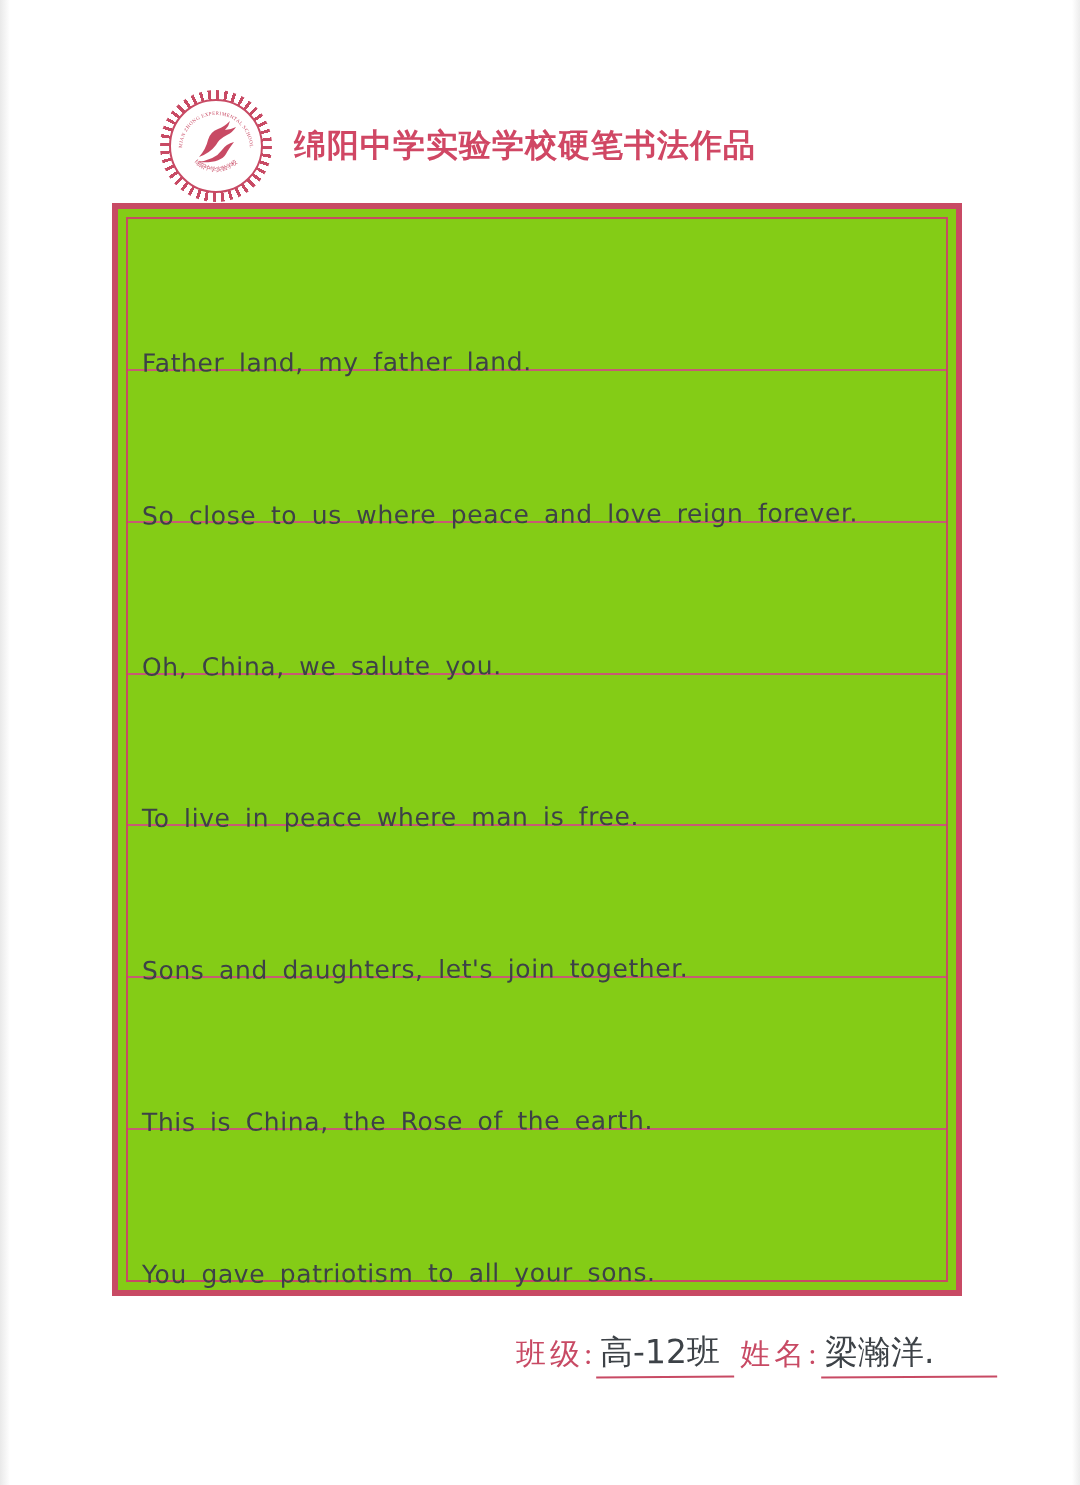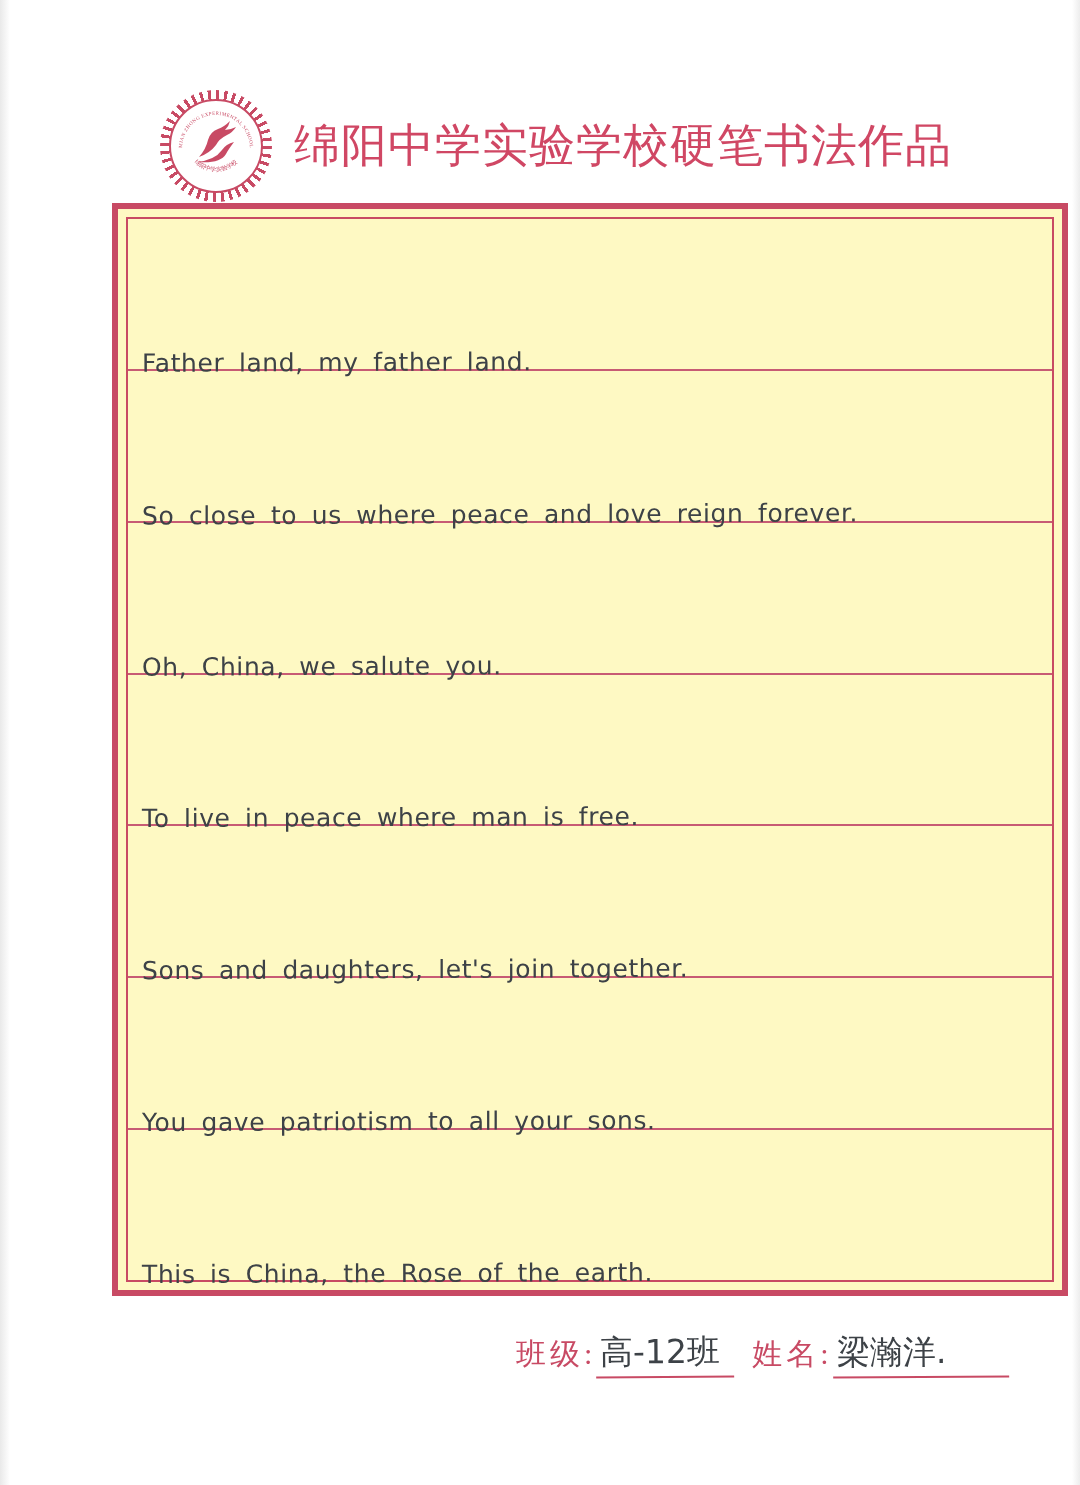--- a/index.html
+++ b/index.html
@@ -45,34 +45,34 @@
   .seal-inner{
     position:absolute;inset:9px;border-radius:50%;
     background:#fff;border:2px solid var(--accent);
     box-sizing:border-box;
   }
   .seal-inner svg{position:absolute;inset:0;width:100%;height:100%;}
   .seal-top-text{fill:var(--accent);font-size:5px;font-family:"Liberation Serif",serif;letter-spacing:.4px;}
   .seal-bottom-text{fill:var(--accent);font-size:6px;font-family:"Liberation Serif",serif;}
   .page-title{
     font-family:"Liberation Serif","DejaVu Serif",serif;
-    font-weight:normal;
-    font-size:46px;
+    font-weight:bold;
+    font-size:32px;
     letter-spacing:1px;
     color:var(--title-red);
     white-space:nowrap;
   }
 
   
   .sheet{
     position:absolute;left:112px;top:203px;
-    width:956px;height:1093px;
+    width:850px;height:1093px;
     border:6px solid var(--accent);
     box-sizing:border-box;
-    background:#fef9c3;
+    background:#84cc16;
   }
   .sheet-inner{
     position:absolute;inset:8px;
     border:2px solid var(--accent);
     box-sizing:border-box;
     display:flex;flex-direction:column;
   }
   .row{
     flex:1 1 0;
     position:relative;
@@ -105,21 +105,21 @@
     font-size:33px;
     color:var(--ink);
     border-bottom:2px solid var(--accent);
     padding:0 14px 1px 4px;
     min-width:120px;
     white-space:nowrap;
     transform:rotate(-0.4deg);
     font-family:"DejaVu Sans",sans-serif;
   }
   .f-value.name{min-width:158px;}
-  .f-label.name{margin-left:18px;}
+  .f-label.name{margin-left:6px;}
 </style>
 </head>
 <body>
 
 <div class="page">
 
   <div class="header">
     <div class="seal">
       <div class="seal-burst"></div>
       <div class="seal-inner">
@@ -155,24 +155,24 @@
       <div class="row">
         <span class="hw">Oh, China, we salute you.</span>
       </div>
       <div class="row">
         <span class="hw">To live in peace where man is free.</span>
       </div>
       <div class="row">
         <span class="hw">Sons and daughters, let's join together.</span>
       </div>
       <div class="row">
-        <span class="hw">You gave patriotism to all your sons.</span>
+        <span class="hw">This is China, the Rose of the earth.</span>
       </div>
       <div class="row">
-        <span class="hw">This is China, the Rose of the earth.</span>
+        <span class="hw">You gave patriotism to all your sons.</span>
       </div>
     </div>
   </div>
 
   <div class="footer">
     <span class="f-label">班级:</span>
     <span class="f-value">高-12班</span>
     <span class="f-label name">姓名:</span>
     <span class="f-value name">梁瀚洋.</span>
   </div>

